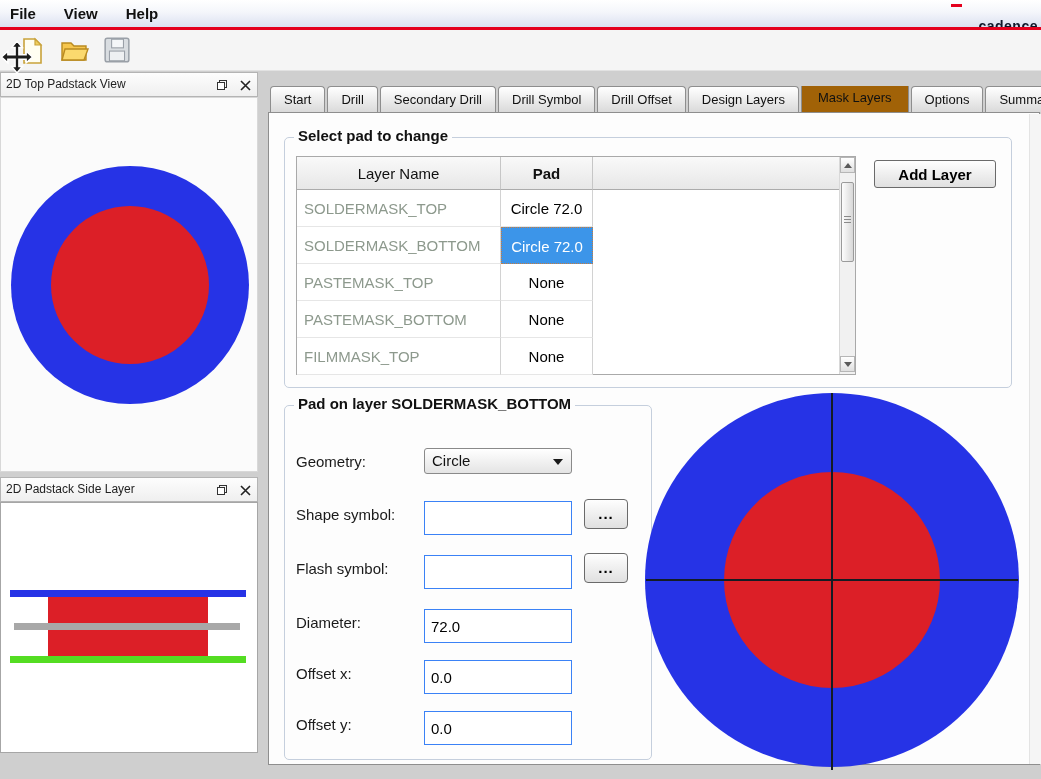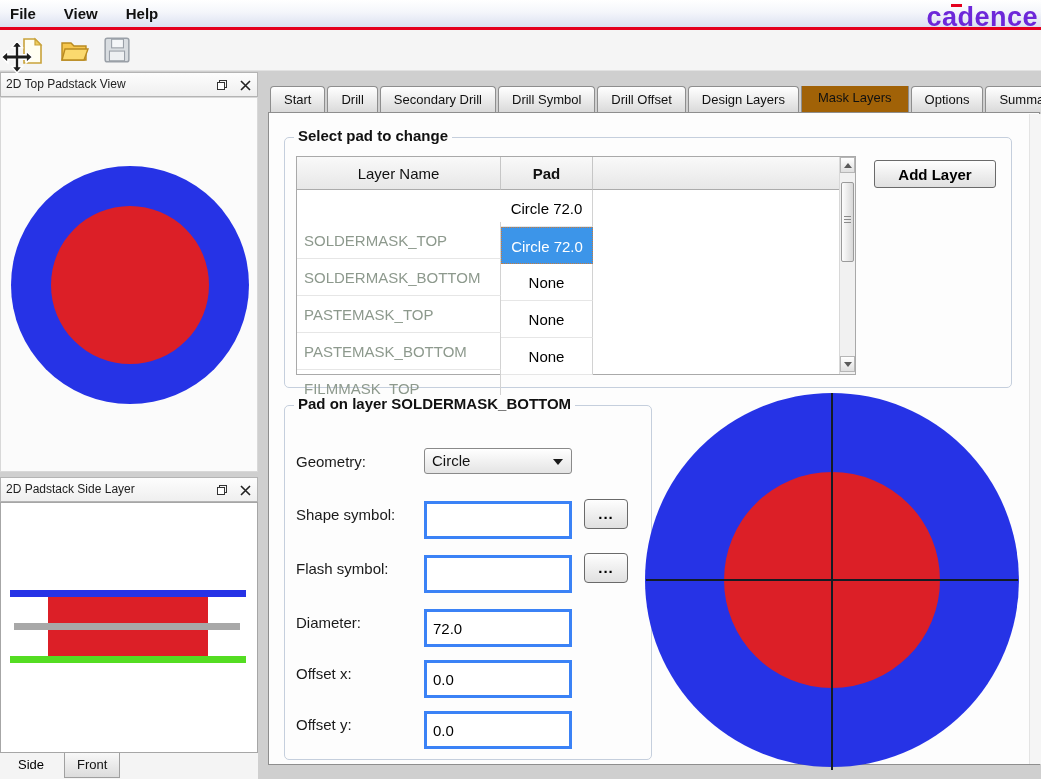--- a/index.html
+++ b/index.html
@@ -13,21 +13,21 @@
 
   
   #menubar{
     left:0; top:0; width:1041px; height:27px;
     background:linear-gradient(180deg,#ffffff 0%,#f4f6fb 45%,#dce1f1 100%);
     display:flex; align-items:center; gap:0; padding-left:0;
   }
   .menu-item{font-size:15px; font-weight:bold; padding:0 14px; line-height:27px; cursor:default;}
   .menu-item:first-child{padding-left:10px;}
   #redline{left:0; top:27px; width:1041px; height:3px; background:#e4001e;}
-  #logo{right:3px; top:2px; font-size:27px; font-weight:bold; color:#6d28d9; letter-spacing:0.5px;}
+  #logo{right:3px; top:18px; font-size:14px; font-weight:bold; color:#0f172a; letter-spacing:0.5px;}
   #logo-bar{width:11px; height:3px; background:#e4001e; right:79px; top:4px;}
 
   
   #toolbar{left:0; top:30px; width:1041px; height:40px; background:#f5f5f5; border-bottom:1px solid #e2e2e2;}
   .tb-btn{position:absolute; top:6px; width:30px; height:30px;}
 
   
   .dock-title{
     left:0; width:258px; height:25px; background:linear-gradient(#fdfdfd,#efefef);
     border:1px solid #b4b4b4; box-sizing:border-box;
@@ -61,37 +61,37 @@
   #pane-right-strip{left:1029px; top:114px; width:11px; height:650px; background:#f5f5f5; border-left:1px solid #e4e4e4; z-index:2;}
 
   
   .groupbox{border:1px solid #c5cfdd; border-radius:5px; background:transparent; z-index:2;}
   .group-title{font-size:15px; font-weight:bold; background:#fdfdfd; padding:0 4px; z-index:3; white-space:nowrap;text-align:right;}
 
   
   #padtable{left:296px; top:156px; width:560px; height:219px; border:1px solid #a9a9a9; background:#fff; box-sizing:border-box; z-index:3;}
   .th{position:absolute; top:0; height:33px; line-height:33px; background:linear-gradient(#f9f9f9,#e7e7e7); border-bottom:1px solid #ababab; text-align:center; font-size:15px; color:#111; box-sizing:border-box;}
   .cell{position:absolute; height:37px; line-height:37px; font-size:15px; box-sizing:border-box; border-bottom:1px solid #e6e6e6;}
-  .lname{color:#8d998d; padding-left:7px; border-right:1px solid #d2d2d2;margin-top:32px;}
+  .lname{color:#8d998d; padding-left:7px; border-right:1px solid #d2d2d2;}
   .pval{text-align:center; color:#000; border-right:1px solid #d2d2d2;}
   .pval.sel{background:#3c95e9; color:#fff; border:1px dotted #c77b3c;}
 
   
   #vscroll{position:absolute; right:0; top:0; width:16px; height:217px; background:#f1f1f1; border-left:1px solid #d8d8d8; box-sizing:border-box;}
   .sb-btn{position:absolute; left:0; width:15px; height:16px; background:linear-gradient(#ffffff,#dfdfdf); border:1px solid #b6b6b6; box-sizing:border-box; display:flex; align-items:center; justify-content:center;}
   .tri-up{width:0;height:0;border-left:4px solid transparent;border-right:4px solid transparent;border-bottom:5px solid #5a5a5a;}
   .tri-down{width:0;height:0;border-left:4px solid transparent;border-right:4px solid transparent;border-top:5px solid #5a5a5a;}
   #sb-thumb{position:absolute; left:1px; top:25px; width:13px; height:80px; background:linear-gradient(90deg,#fdfdfd,#d8d8d8); border:1px solid #9a9a9a; border-radius:2px; box-sizing:border-box;}
   .grip{width:7px; height:1px; background:#8a8a8a; margin:2px auto 0;}
 
   
   .pushbtn{background:linear-gradient(#fefefe,#e0e0e0); border:1px solid #6a6a6a; border-radius:3px; text-align:center; box-sizing:border-box;}
   #add-layer{left:874px; top:160px; width:122px; height:28px; font-size:15px; font-weight:600; line-height:26px; z-index:3;}
   .flabel{font-size:15px; color:#1a1a1a; z-index:3;}
-  .tinput{position:absolute; width:148px; height:26px; border:3px solid #3b82f6; background:#fff; font-size:15px; padding:16px 6px; box-sizing:border-box; font-family:"Liberation Sans",sans-serif; z-index:3;}
+  .tinput{position:absolute; width:148px; height:26px; border:1px solid #3b82f6; background:#fff; font-size:15px; padding:16px 6px; box-sizing:border-box; font-family:"Liberation Sans",sans-serif; z-index:3;}
   .combo{left:424px; top:448px; width:148px; height:26px; background:linear-gradient(#ffffff,#e4e4e4); border:1px solid #8a8a8a; border-radius:3px; box-sizing:border-box; font-size:15px; line-height:24px; padding-left:7px; z-index:3;}
   .combo-arrow{position:absolute; right:8px; top:10px; width:0; height:0; border-left:5px solid transparent; border-right:5px solid transparent; border-top:6px solid #1a1a1a;}
   .browse{position:absolute; width:44px; height:30px; font-size:15px; font-weight:bold; letter-spacing:1px; line-height:26px; border-radius:4px; z-index:3;}
 
   
   .xline{background:#141c24; z-index:4;}
 </style>
 </head>
 <body>
 
@@ -169,24 +169,20 @@
           </svg>
       </span>
     </span>
   </div>
   <div id="dock2-content" class="abs"></div>
 
   <div class="abs" style="left:48px; top:594px; width:160px; height:64px; background:#dc1f27; z-index:2;"></div>
   <div class="abs" style="left:10px; top:590px; width:236px; height:7px; background:#2633e6; z-index:3;"></div>
   <div class="abs" style="left:14px; top:623px; width:226px; height:7px; background:#a8a8a8; z-index:3;"></div>
   <div class="abs" style="left:10px; top:656px; width:236px; height:7px; background:#54dd22; z-index:3;"></div>
-  <div id="dock2-tabs" class="abs">
-    <span class="btab sel">Side</span>
-    <span class="btab unsel">Front</span>
-  </div>
 
   <div id="tabbar" class="abs">
     <span class="tab">Start</span>
     <span class="tab">Drill</span>
     <span class="tab">Secondary Drill</span>
     <span class="tab">Drill Symbol</span>
     <span class="tab">Drill Offset</span>
     <span class="tab">Design Layers</span>
     <span class="tab active">Mask Layers</span>
     <span class="tab">Options</span>

